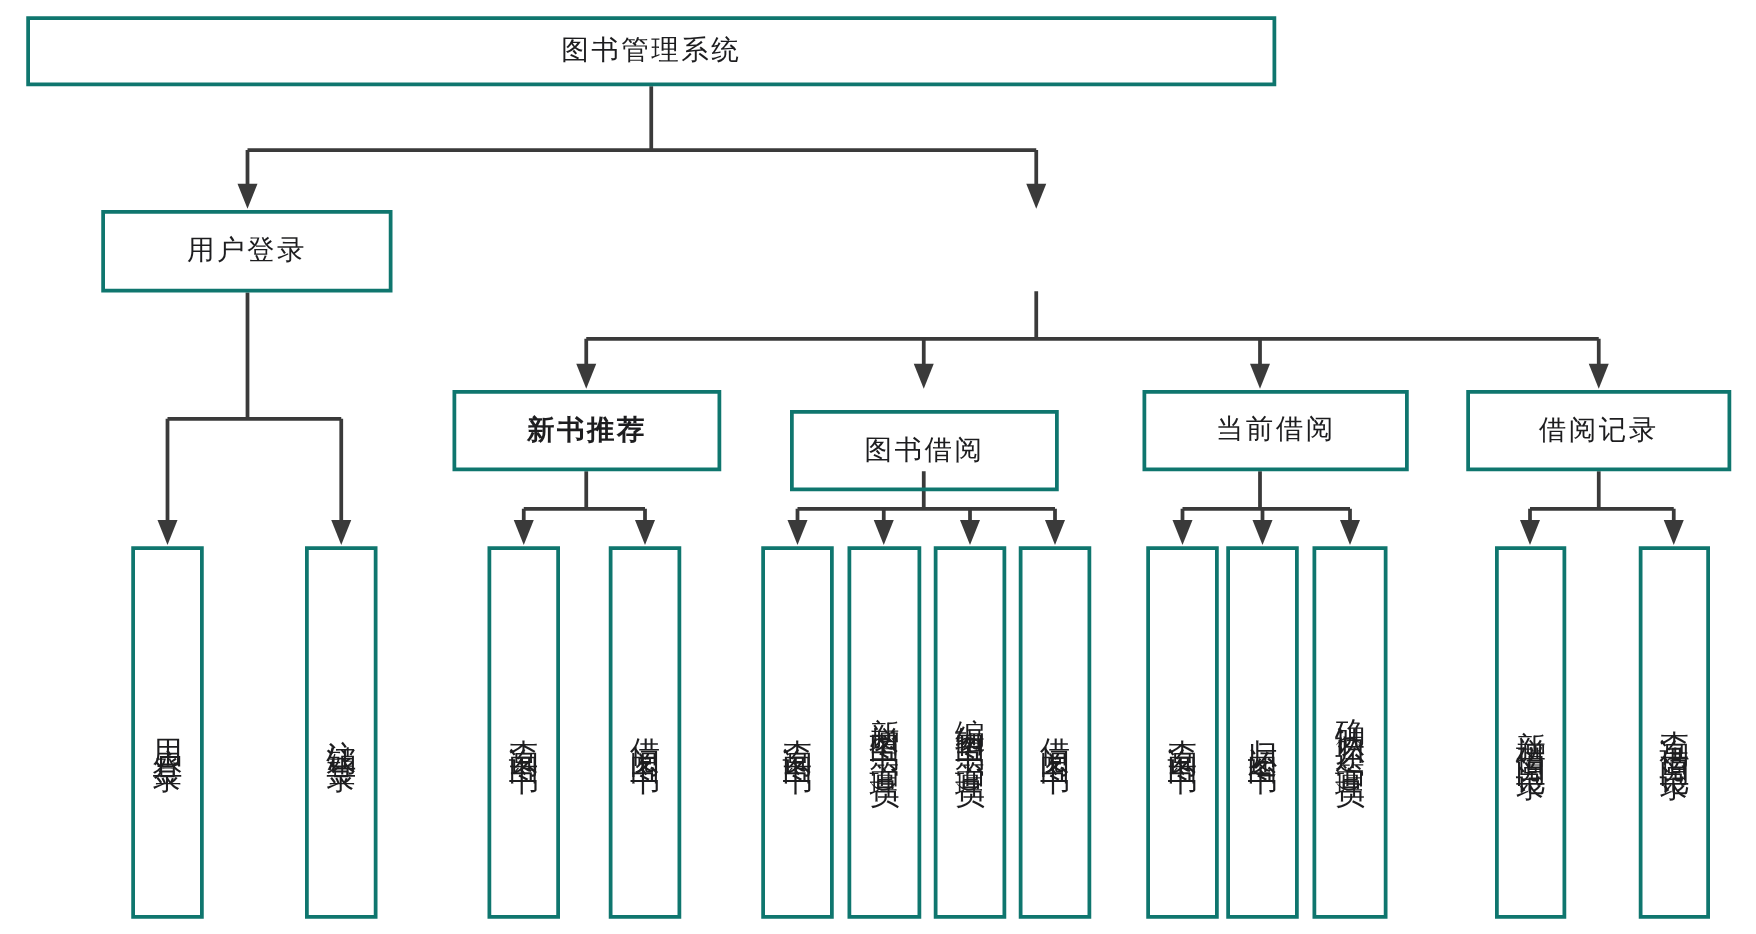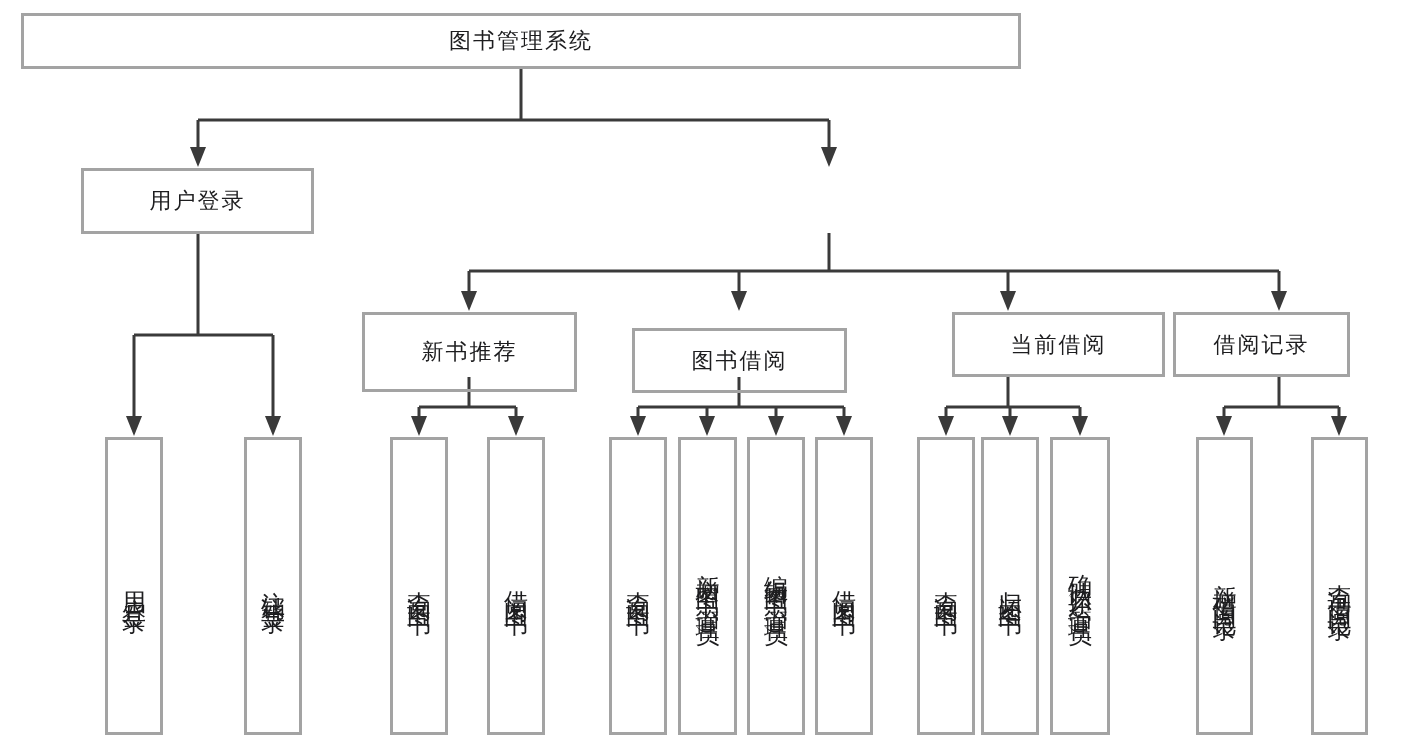--- a/index.html
+++ b/index.html
@@ -13,21 +13,21 @@
   }
   .connectors {
     position: absolute;
     left: 0; top: 0;
     width: 1405px; height: 747px;
     z-index: 1;
   }
   .node {
     position: absolute;
     box-sizing: border-box;
-    border: 3px solid #a3a3a3;
+    border: 3px solid #0f766e;
     background: transparent;
     color: #1d1d1f;
     display: flex;
     align-items: center;
     justify-content: center;
     text-align: right;
     z-index: 2;
   }
   .hbox {
     font-size: 22px;
@@ -125,24 +125,24 @@
       <polygon points="1216,416 1232,416 1224,436"></polygon>
       <polygon points="1331,416 1347,416 1339,436"></polygon>
     </g>
   </svg>
 
 
   <div class="node hbox" style="left:21px; top:13px; width:1000px; height:56px;">图书管理系统</div>
 
   <div class="node hbox" style="left:81px; top:168px; width:233px; height:66px;">用户登录</div>
 
-  <div class="node hbox" style="left:362px; top:312px; width:215px; height:80px;">新书推荐</div>
+  <div class="node hbox" style="left:362px; top:312px; width:215px; height:65px;font-weight:bold;">新书推荐</div>
   <div class="node hbox" style="left:632px; top:328px; width:215px; height:65px;">图书借阅</div>
-  <div class="node hbox" style="left:952px; top:312px; width:213px; height:65px;">当前借阅</div>
-  <div class="node hbox" style="left:1173px; top:312px; width:177px; height:65px;">借阅记录</div>
+  <div class="node hbox" style="left:914px; top:312px; width:213px; height:65px;font-family:Liberation Mono, monospace;">当前借阅</div>
+  <div class="node hbox" style="left:1173px; top:312px; width:212px; height:65px;">借阅记录</div>
 
   <div class="node vbox" style="left:105px; top:437px; width:58px; height:298px;">用户登录</div>
   <div class="node vbox" style="left:244px; top:437px; width:58px; height:298px;">注销登录</div>
 
   <div class="node vbox" style="left:390px; top:437px; width:58px; height:298px;">查询图书</div>
   <div class="node vbox" style="left:487px; top:437px; width:58px; height:298px;">借阅图书</div>
 
   <div class="node vbox" style="left:609px; top:437px; width:58px; height:298px;">查询图书</div>
   <div class="node vbox" style="left:678px; top:437px; width:59px; height:298px;">新增图书（管理员）</div>
   <div class="node vbox" style="left:747px; top:437px; width:58px; height:298px;">编辑图书（管理员）</div>

